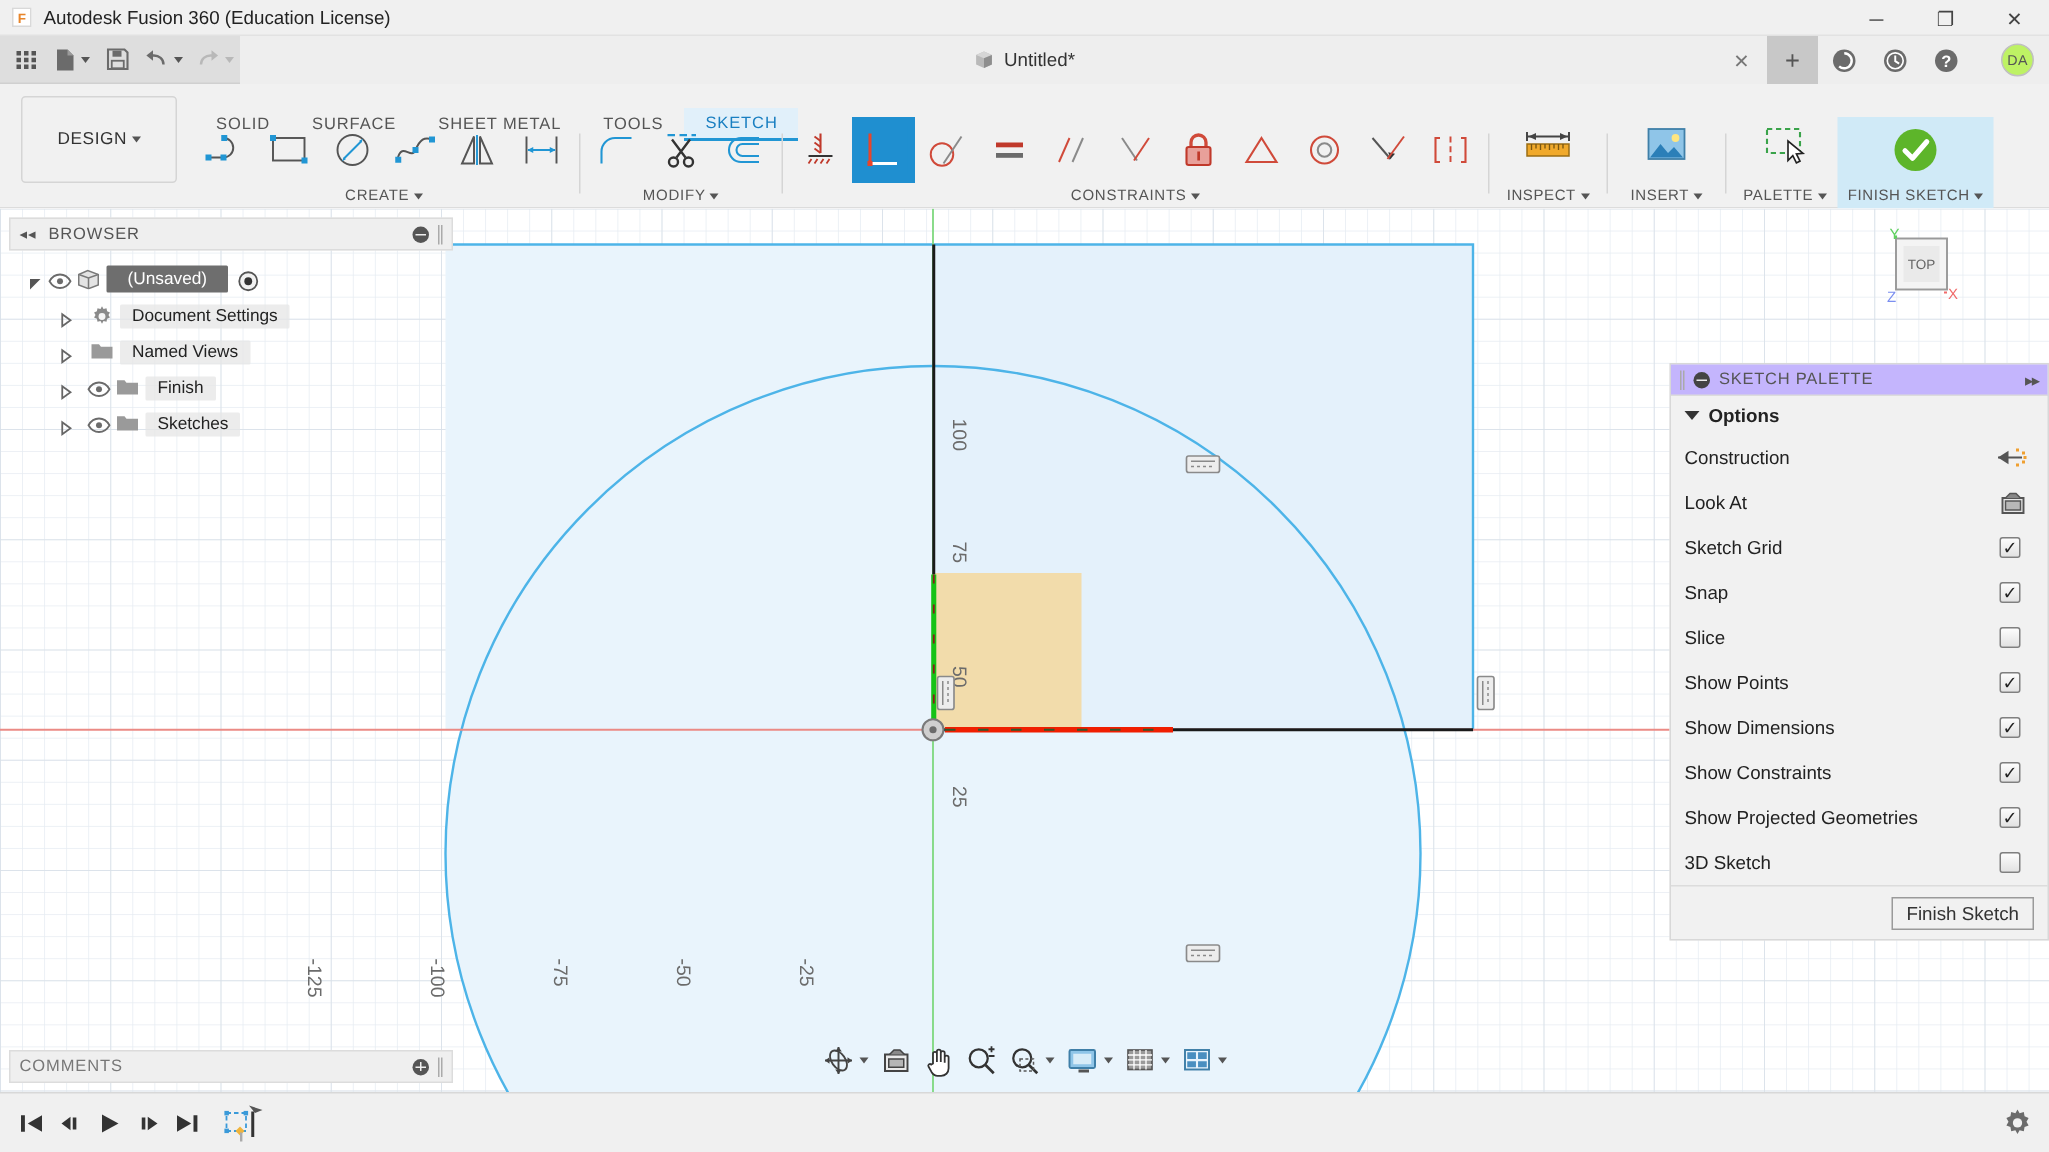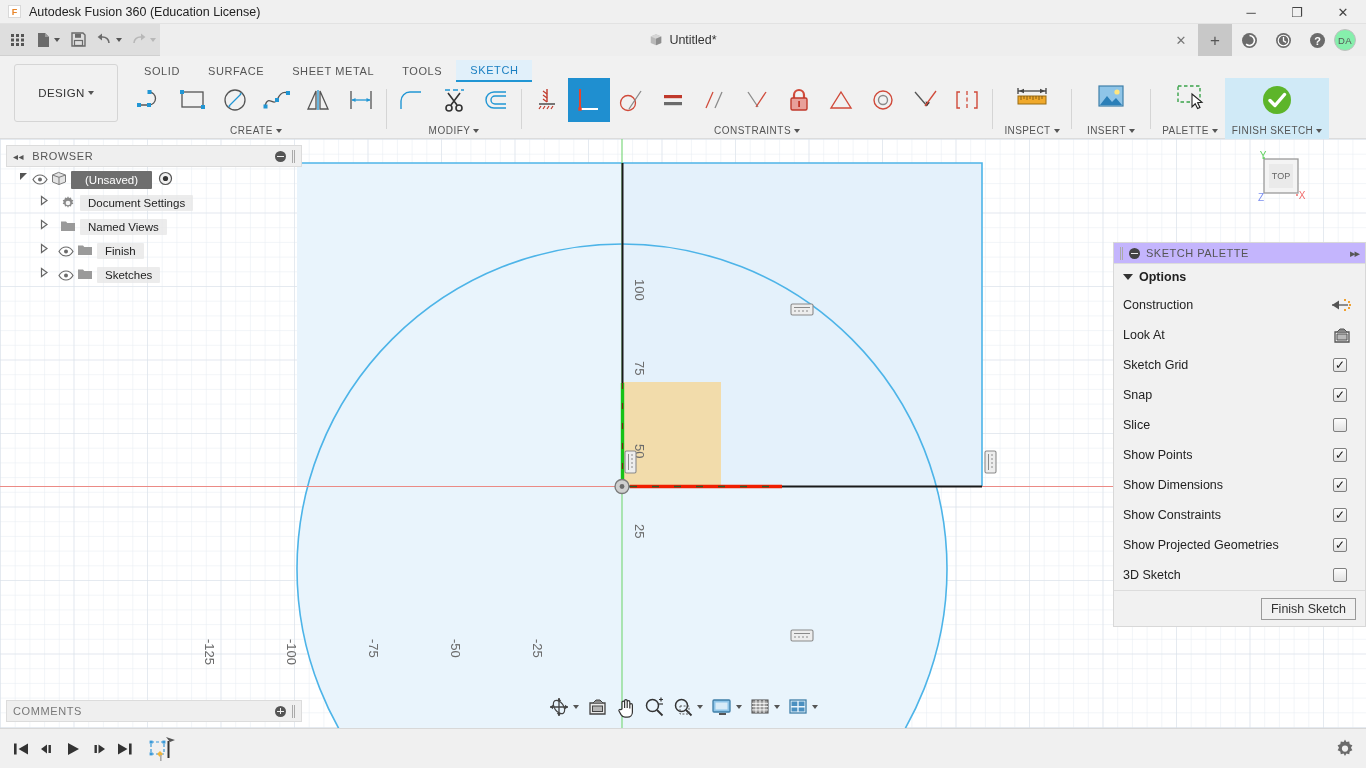--- a/index.html
+++ b/index.html
@@ -43,34 +43,34 @@
            border-top:4px solid #555; margin-left:3px; display:inline-block;}
   #qat-spacer { flex:1 1 auto; background:#eeeeee; height:32px;}
   #doc-tab-area{ position:absolute; left:0; right:0; top:0; height:32px; display:flex;
                  align-items:center; justify-content:center; pointer-events:none;}
   #doc-tab { display:flex; align-items:center; gap:6px; font-size:12.5px; color:#333; }
   #cube-ico { width:14px; height:14px; }
   #qat-right { position:absolute; right:0; top:0; height:32px; display:flex; align-items:center; }
   #qat-right .rbtn{ width:34px;height:32px;display:flex;align-items:center;justify-content:center;cursor:default;}
   #qat-right .rbtn.plus{ background:#c8c8c8; }
   #avatar {
-    width:22px;height:22px;border-radius:50%;background:#86efac;border:1px solid #c0c0c0;
+    width:22px;height:22px;border-radius:50%;background:#bef264;border:1px solid #c0c0c0;
     display:flex;align-items:center;justify-content:center;font-size:9.5px;color:#555;
-    margin:0 10px 0 0; letter-spacing:0.3px;
+    margin:0 10px 0 20px; letter-spacing:0.3px;
   }
 
   
   #ribbon { height:83px; background:#f1f1f1; position:relative; border-bottom:1px solid #dcdcdc;}
   #design-box {
     position:absolute; left:14px; top:8px; width:104px; height:58px;
     border:1px solid #d5d5d5; border-radius:3px; background:#f1f1f1;
     display:flex; align-items:center; justify-content:center; font-size:11.5px;
     letter-spacing:0.4px; color:#333; cursor:default;
   }
-  #tabs { position:absolute; left:130px; top:4px; height:22px; display:flex; align-items:stretch;}
+  #tabs { position:absolute; left:130px; top:16px; height:22px; display:flex; align-items:stretch;}
   .rtab {
     padding:0 14px; height:22px; display:flex; align-items:center;
     font-size:11px; letter-spacing:0.6px; color:#555; cursor:default;
   }
   .rtab.active { background:#e1f0fa; color:#1a7fc1; border-bottom:2px solid #2196d4; }
   #ribbon-body{ position:absolute; left:130px; right:0; top:22px; height:61px; display:flex; }
   .rgroup { display:flex; flex-direction:column; position:relative; }
   .rgroup-icons{ display:flex; align-items:center; height:44px; }
   .rgroup-label{ height:17px; display:flex; align-items:center; justify-content:center;
                  font-size:10px; letter-spacing:0.5px; color:#555; }
@@ -96,21 +96,21 @@
   #browser-head {
     height:22px; background:#efefef; border:1px solid #dcdcdc; display:flex;
     align-items:center; padding:0 6px; color:#555; letter-spacing:0.6px; font-size:11px;
   }
   #browser-head .collapse{ margin-right:8px; color:#555; font-size:10px;}
   .bh-right{ margin-left:auto; display:flex; align-items:center; gap:6px;}
   .circle-minus{ width:11px;height:11px;border-radius:50%;background:#555;position:relative;}
   .circle-minus:after{content:"";position:absolute;left:2px;top:5px;width:7px;height:1.5px;background:#efefef;}
   .grip{ width:3px;height:13px;border-left:1px solid #aaa;border-right:1px solid #aaa;}
   #browser-tree{ padding-top:4px; }
-  .tnode{ display:flex; align-items:flex-start; height:24px; padding-left:2px; cursor:default;}
+  .tnode{ display:flex; align-items:flex-end; height:24px; padding-left:2px; cursor:default;}
   .tarrow{ width:14px; text-align:center; color:#777; font-size:9px; }
   .eye{ width:16px; height:16px; margin-right:3px; display:flex;align-items:center;justify-content:center;}
   .tlabel{ padding:2px 8px; background:rgba(230,230,230,0.75); color:#222; border-radius:1px;}
   .tnode.root .tlabel{ background:#6e6e6e; color:#fff; padding:3px 14px;}
   .folder-ico{ width:16px;height:16px;margin-right:4px;}
 
   
   #palette {
     position:absolute; right:0px; top:103px; width:253px; background:#f1f1f1;
     border:1px solid #d8d8d8; z-index:30; font-size:12px;

